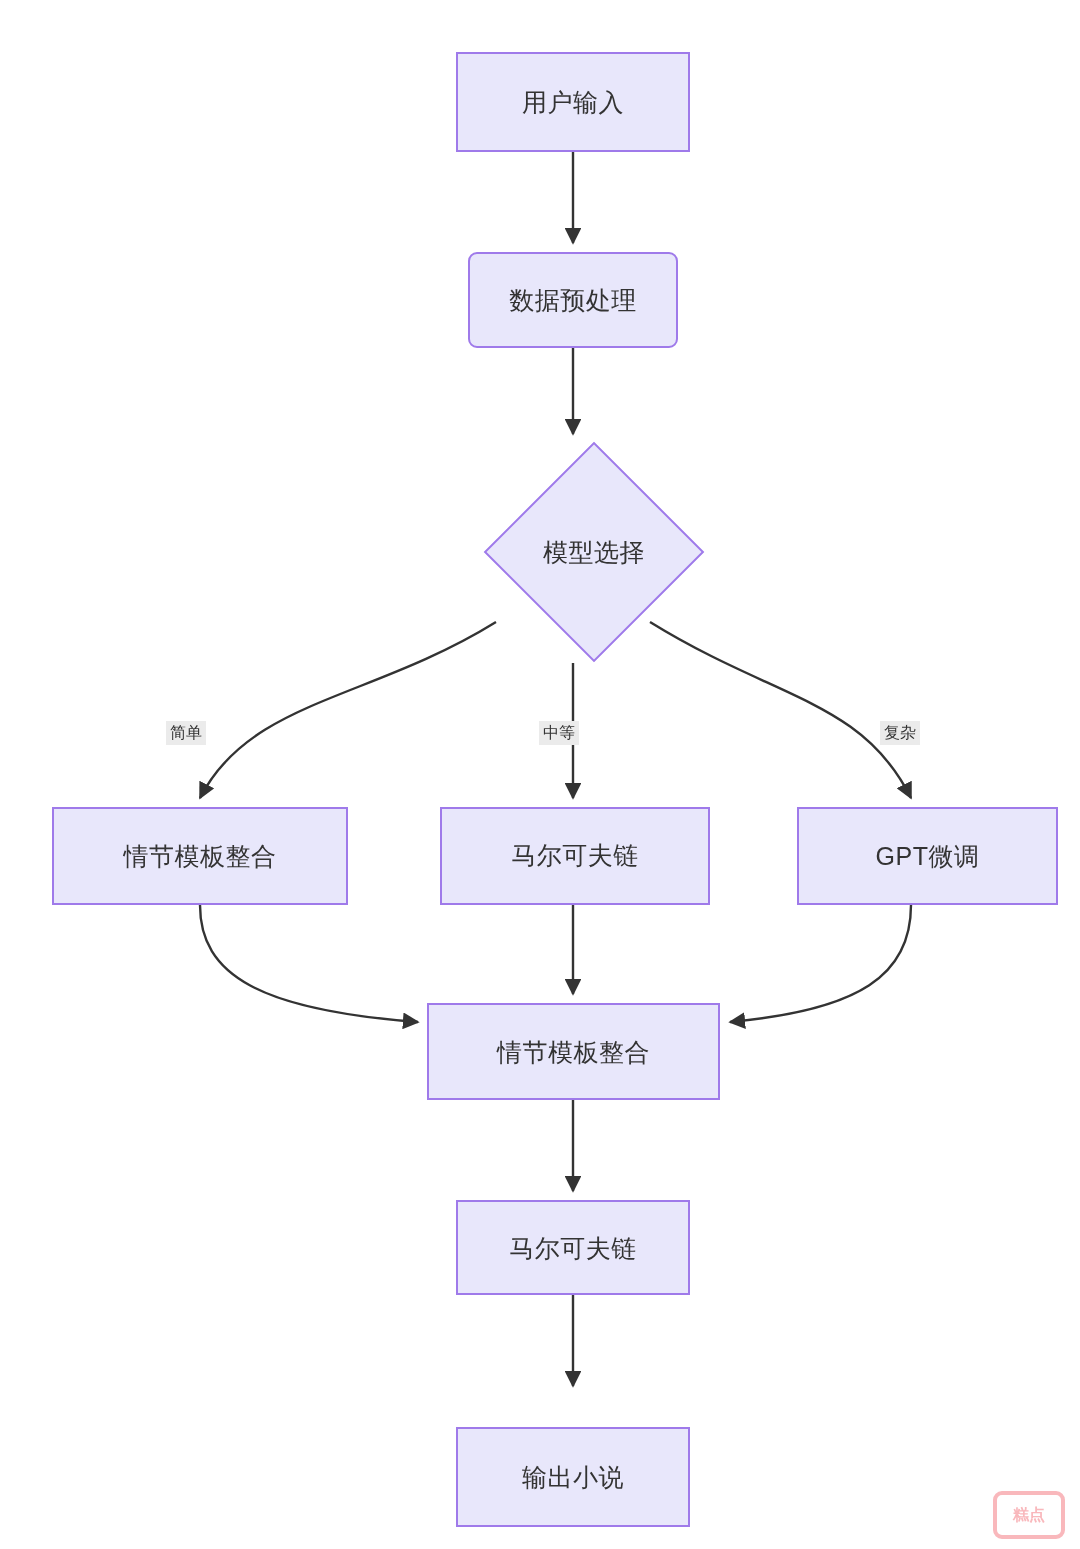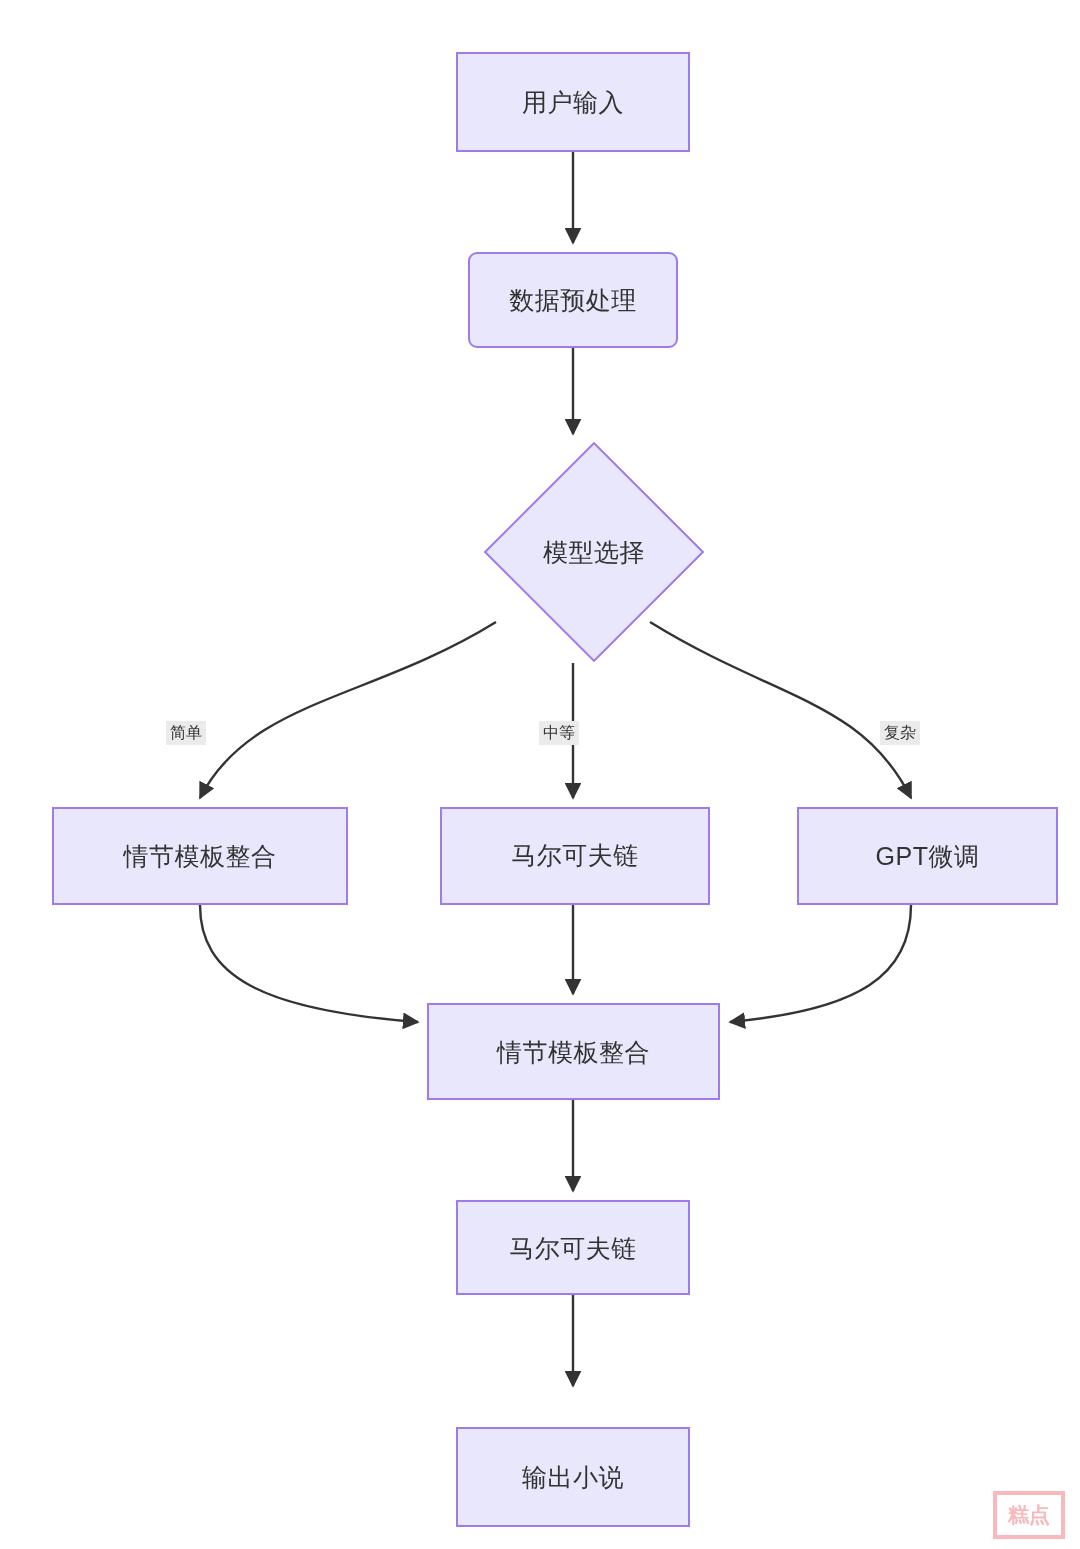--- a/index.html
+++ b/index.html
@@ -77,26 +77,26 @@
     z-index: 3;
   }
   #watermark {
     position: absolute;
     left: 993px;
     top: 1491px;
     width: 72px;
     height: 48px;
     box-sizing: border-box;
     border: 4px solid #f9b8bc;
-    border-radius: 0;
+    border-radius: 9px;
     display: flex;
     align-items: center;
     justify-content: center;
     color: #f9b8bc;
-    font-size: 21px;
+    font-size: 16px;
     letter-spacing: 0px;
     font-weight: 700;
     white-space: nowrap;
     z-index: 4;
   }
 </style>
 </head>
 <body>
 
 <div id="canvas">

